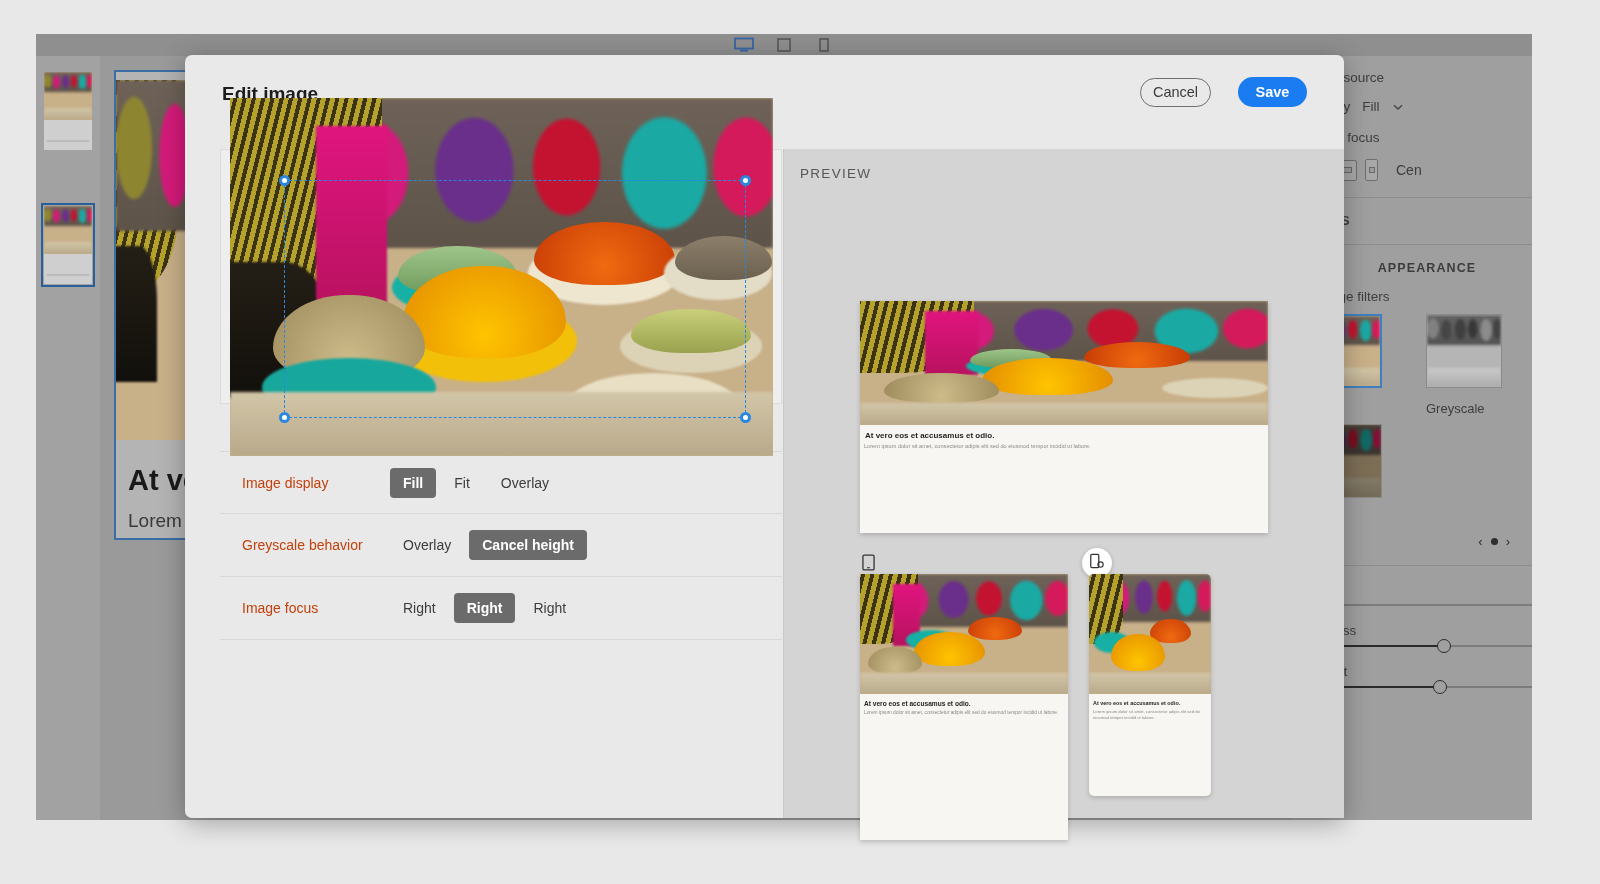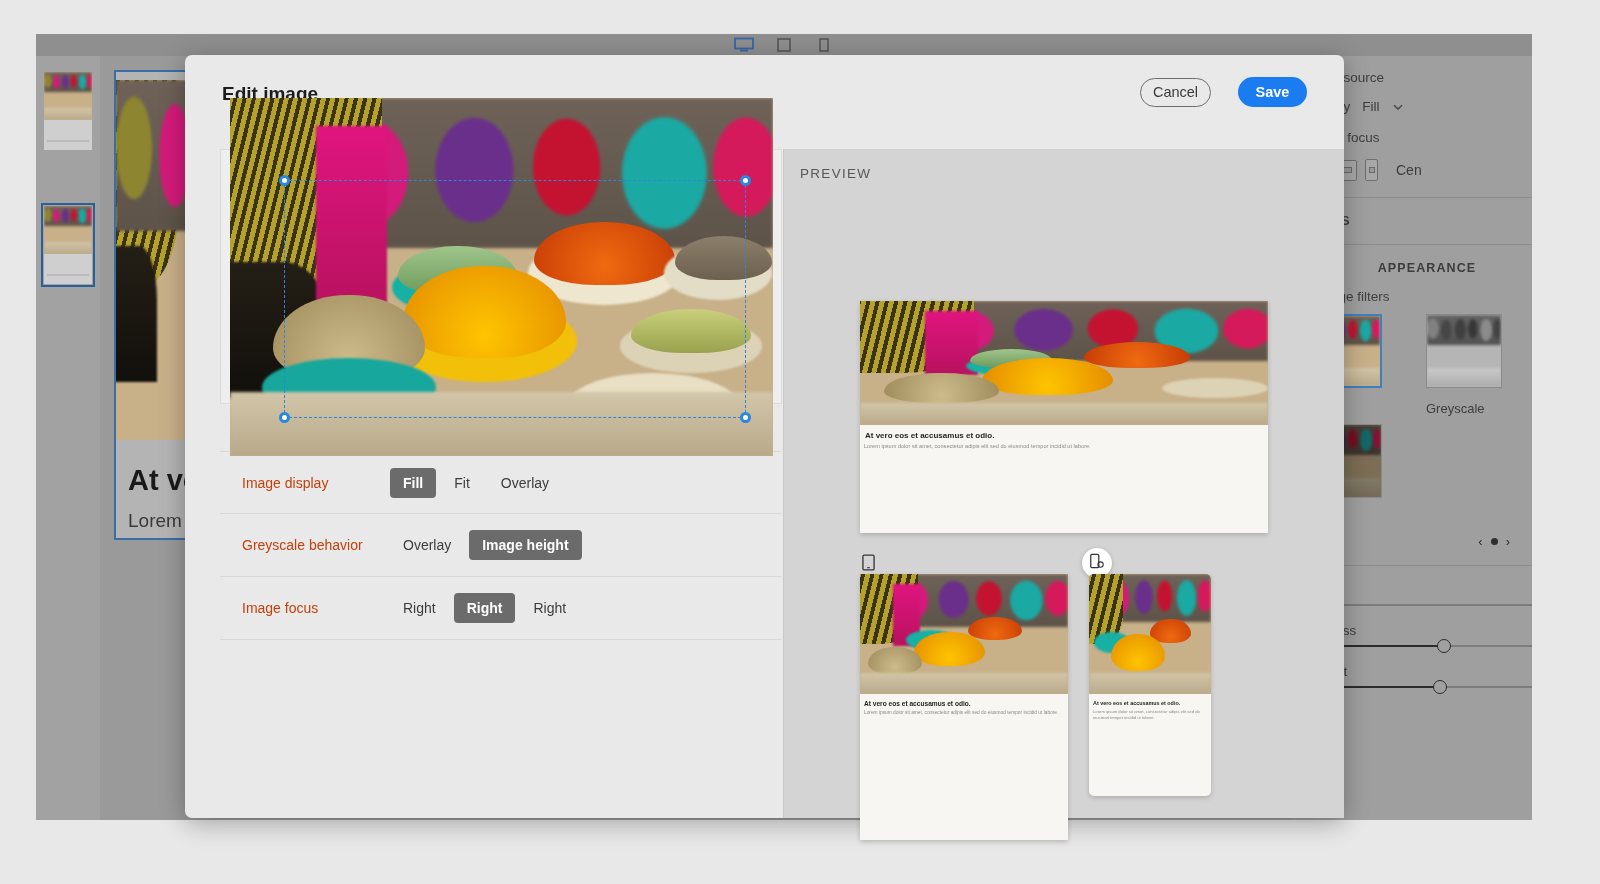--- a/index.html
+++ b/index.html
@@ -398,21 +398,21 @@
           <div class="seg-group">
             <span class="seg active">Fill</span>
             <span class="seg">Fit</span>
             <span class="seg">Overlay</span>
           </div>
         </div>
         <div class="opt-row">
           <div class="opt-label">Greyscale behavior</div>
           <div class="seg-group">
             <span class="seg">Overlay</span>
-            <span class="seg active">Image height</span>
+            <span class="seg active">Cancel height</span>
           </div>
         </div>
         <div class="opt-row">
           <div class="opt-label">Image focus</div>
           <div class="seg-group">
             <span class="seg">Right</span>
             <span class="seg active">Right</span>
             <span class="seg">Right</span>
           </div>
         </div>

